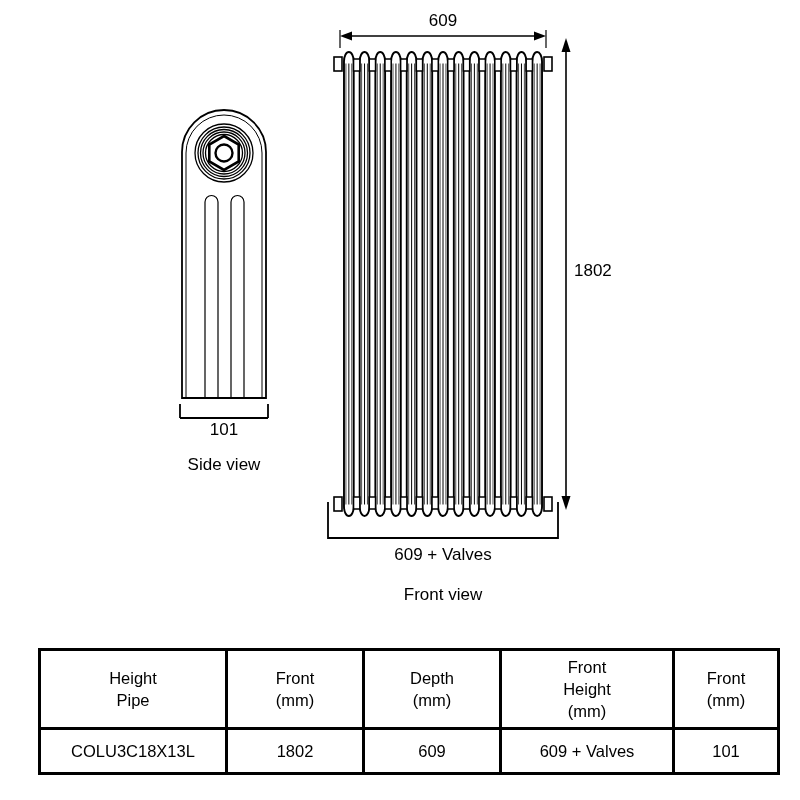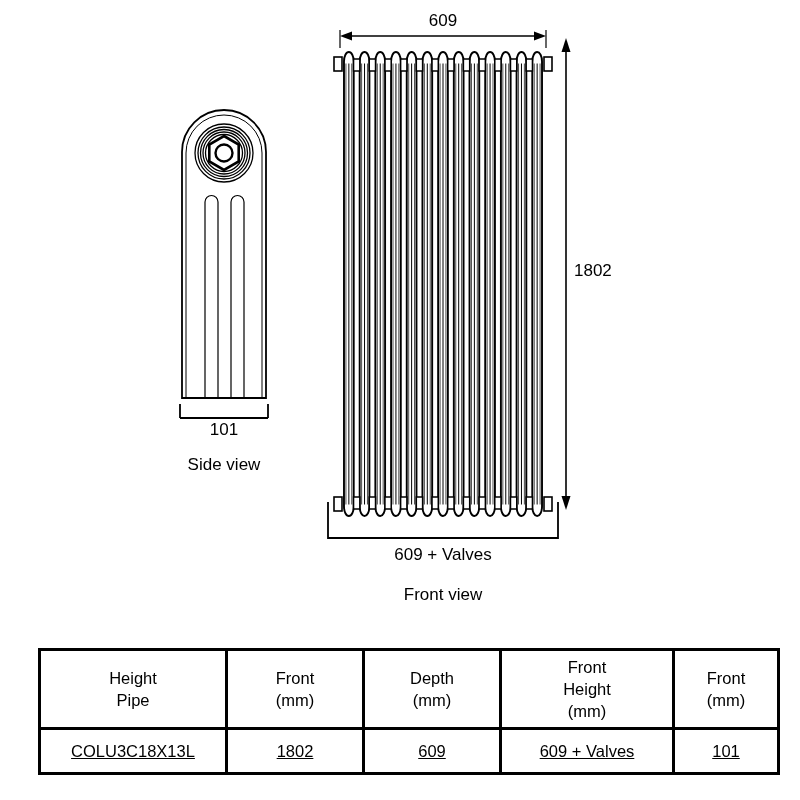--- a/index.html
+++ b/index.html
@@ -40,21 +40,20 @@
     line-height: 1.35;
     padding: 0;
     color: #000000;
     background: #ffffff;
   }
   .spec-table thead td {
     height: 76px;
   }
   .spec-table tbody td {
     height: 42px;
-    text-decoration: underline;
   }
   .spec-table .outer {
     border-width: 3px;
   }
   .hdr-line {
     display: block;
   }
   svg text {
     font-family: "Liberation Sans", sans-serif;
     fill: #000000;

